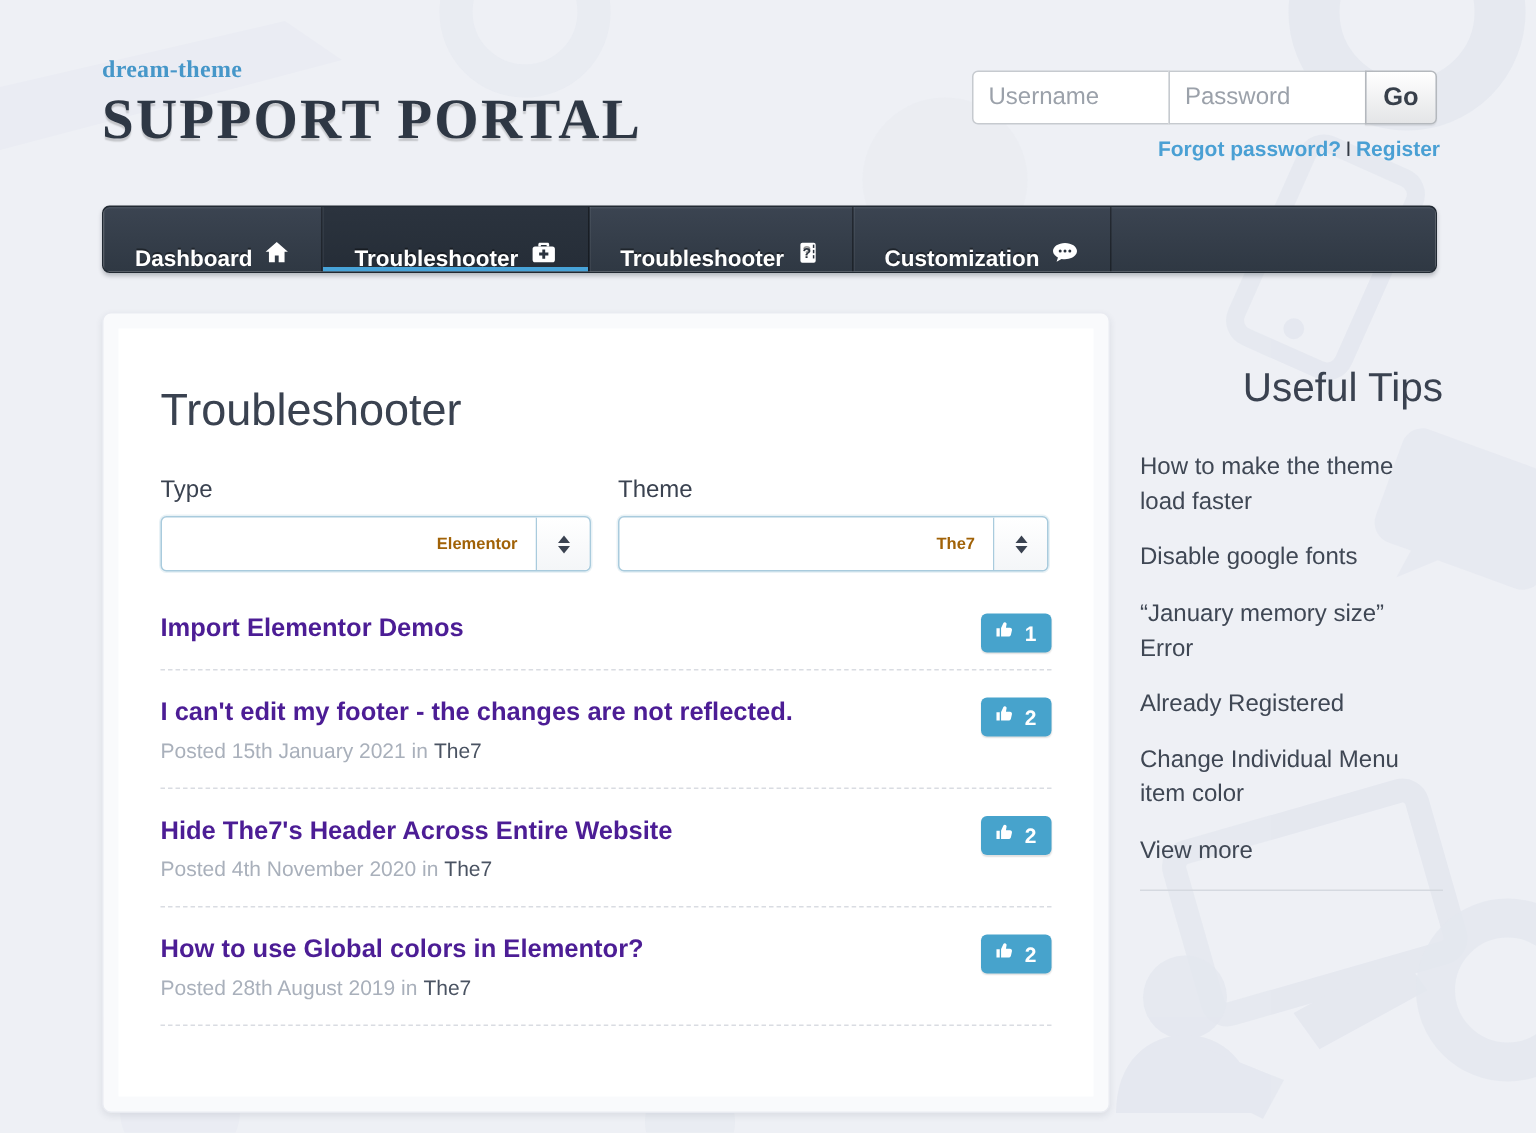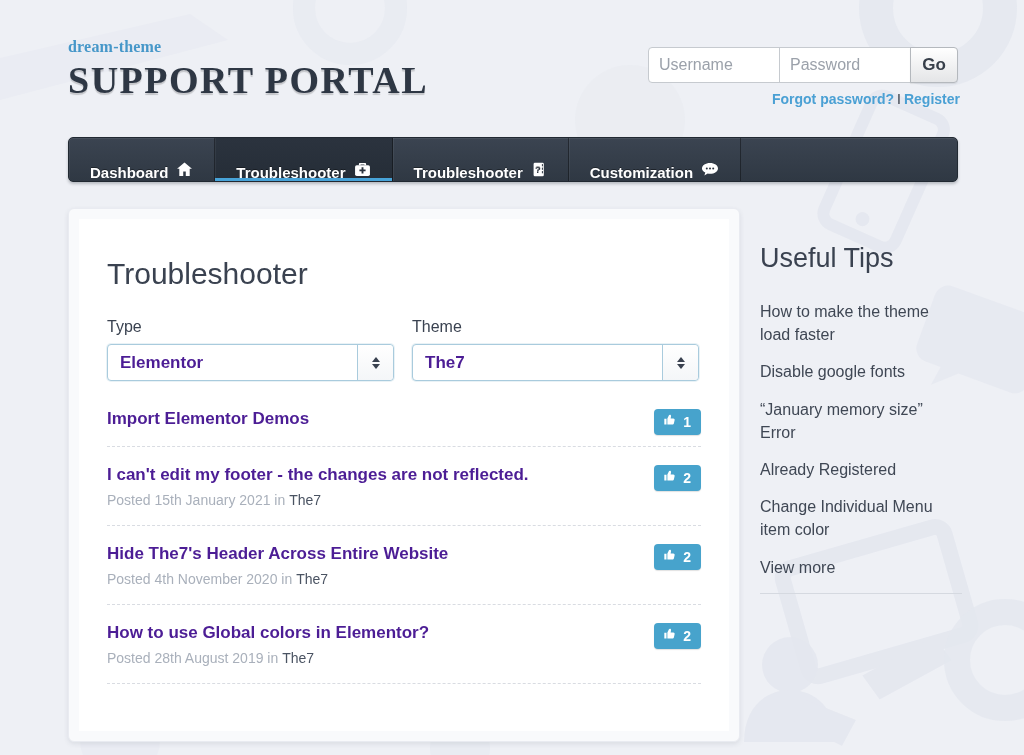--- a/index.html
+++ b/index.html
@@ -72,21 +72,21 @@
   .page-title { font-size:30px; font-weight:300; color:#3a4250; }
 
   .filters { display:flex; gap:18px; margin-top:27px; }
   .filter { width:287px; }
   .filter-label { font-size:16px; color:#3a4250; margin-bottom:8px; }
   .select {
     height:37px; border:1px solid #a9cbdd; border-radius:4px; background:#fff;
     display:flex; align-items:center; cursor:pointer;
     box-shadow:0 0 0 1px rgba(169,203,221,.25);
   }
-  .select-value { flex:1; font-size:17px; font-weight:bold; color:#4c1d95; padding:0 12px; }
+  .select-value { flex:1; font-size:11px; font-weight:bold; color:#a16207; padding:0 12px;text-align:right; }
   .select-arrows {
     width:36px; height:100%; border-left:1px solid #a9cbdd;
     display:flex; flex-direction:column; align-items:center; justify-content:center; gap:2px;
     background:linear-gradient(#ffffff,#f4f6f8); border-radius:0 4px 4px 0;
   }
   .tri-up { width:0; height:0; border-left:4px solid transparent; border-right:4px solid transparent; border-bottom:5px solid #3a4250; }
   .tri-down { width:0; height:0; border-left:4px solid transparent; border-right:4px solid transparent; border-top:5px solid #3a4250; }
 
   .articles { margin-top:28px; }
   .article { border-bottom:1px dashed #d9dce2; padding-bottom:17px; margin-bottom:18px; position:relative; }
@@ -95,21 +95,21 @@
   .article-meta .cat { color:#4a5362; margin-left:4px; }
   .vote-badge {
     position:absolute; right:0; top:0; background:#47a3cc; border-radius:4px;
     color:#fff; font-size:14px; font-weight:bold; padding:4px 10px 5px 9px;
     display:flex; align-items:center; gap:6px; cursor:pointer;
     box-shadow:0 1px 1px rgba(0,0,0,.12);
   }
 
   
   .sidebar { position:absolute; left:760px; top:243px; width:202px; }
-  .sidebar-title { font-size:27px; font-weight:300; color:#3a4250; margin-bottom:26px; }
+  .sidebar-title { font-size:27px; font-weight:300; color:#3a4250; margin-bottom:26px;text-align:right; }
   .tip-link { display:block; font-size:16px; line-height:1.45; color:#3f4754; text-decoration:none; margin-bottom:14px; cursor:pointer; }
   .sidebar-rule { border-top:1px solid #d5d9e0; margin-top:3px; }
 </style>
 </head>
 <body>
 
 <svg class="watermarks" width="1024" height="755" viewBox="0 0 1024 755">
   <g fill="#e4e7ef" stroke="#e4e7ef">
     <polygon points="0,58 190,14 228,40 0,100" fill="#eaecf3" stroke="none"></polygon>
     <circle cx="938" cy="8" r="62" fill="none" stroke-width="34" opacity=".8"></circle>

